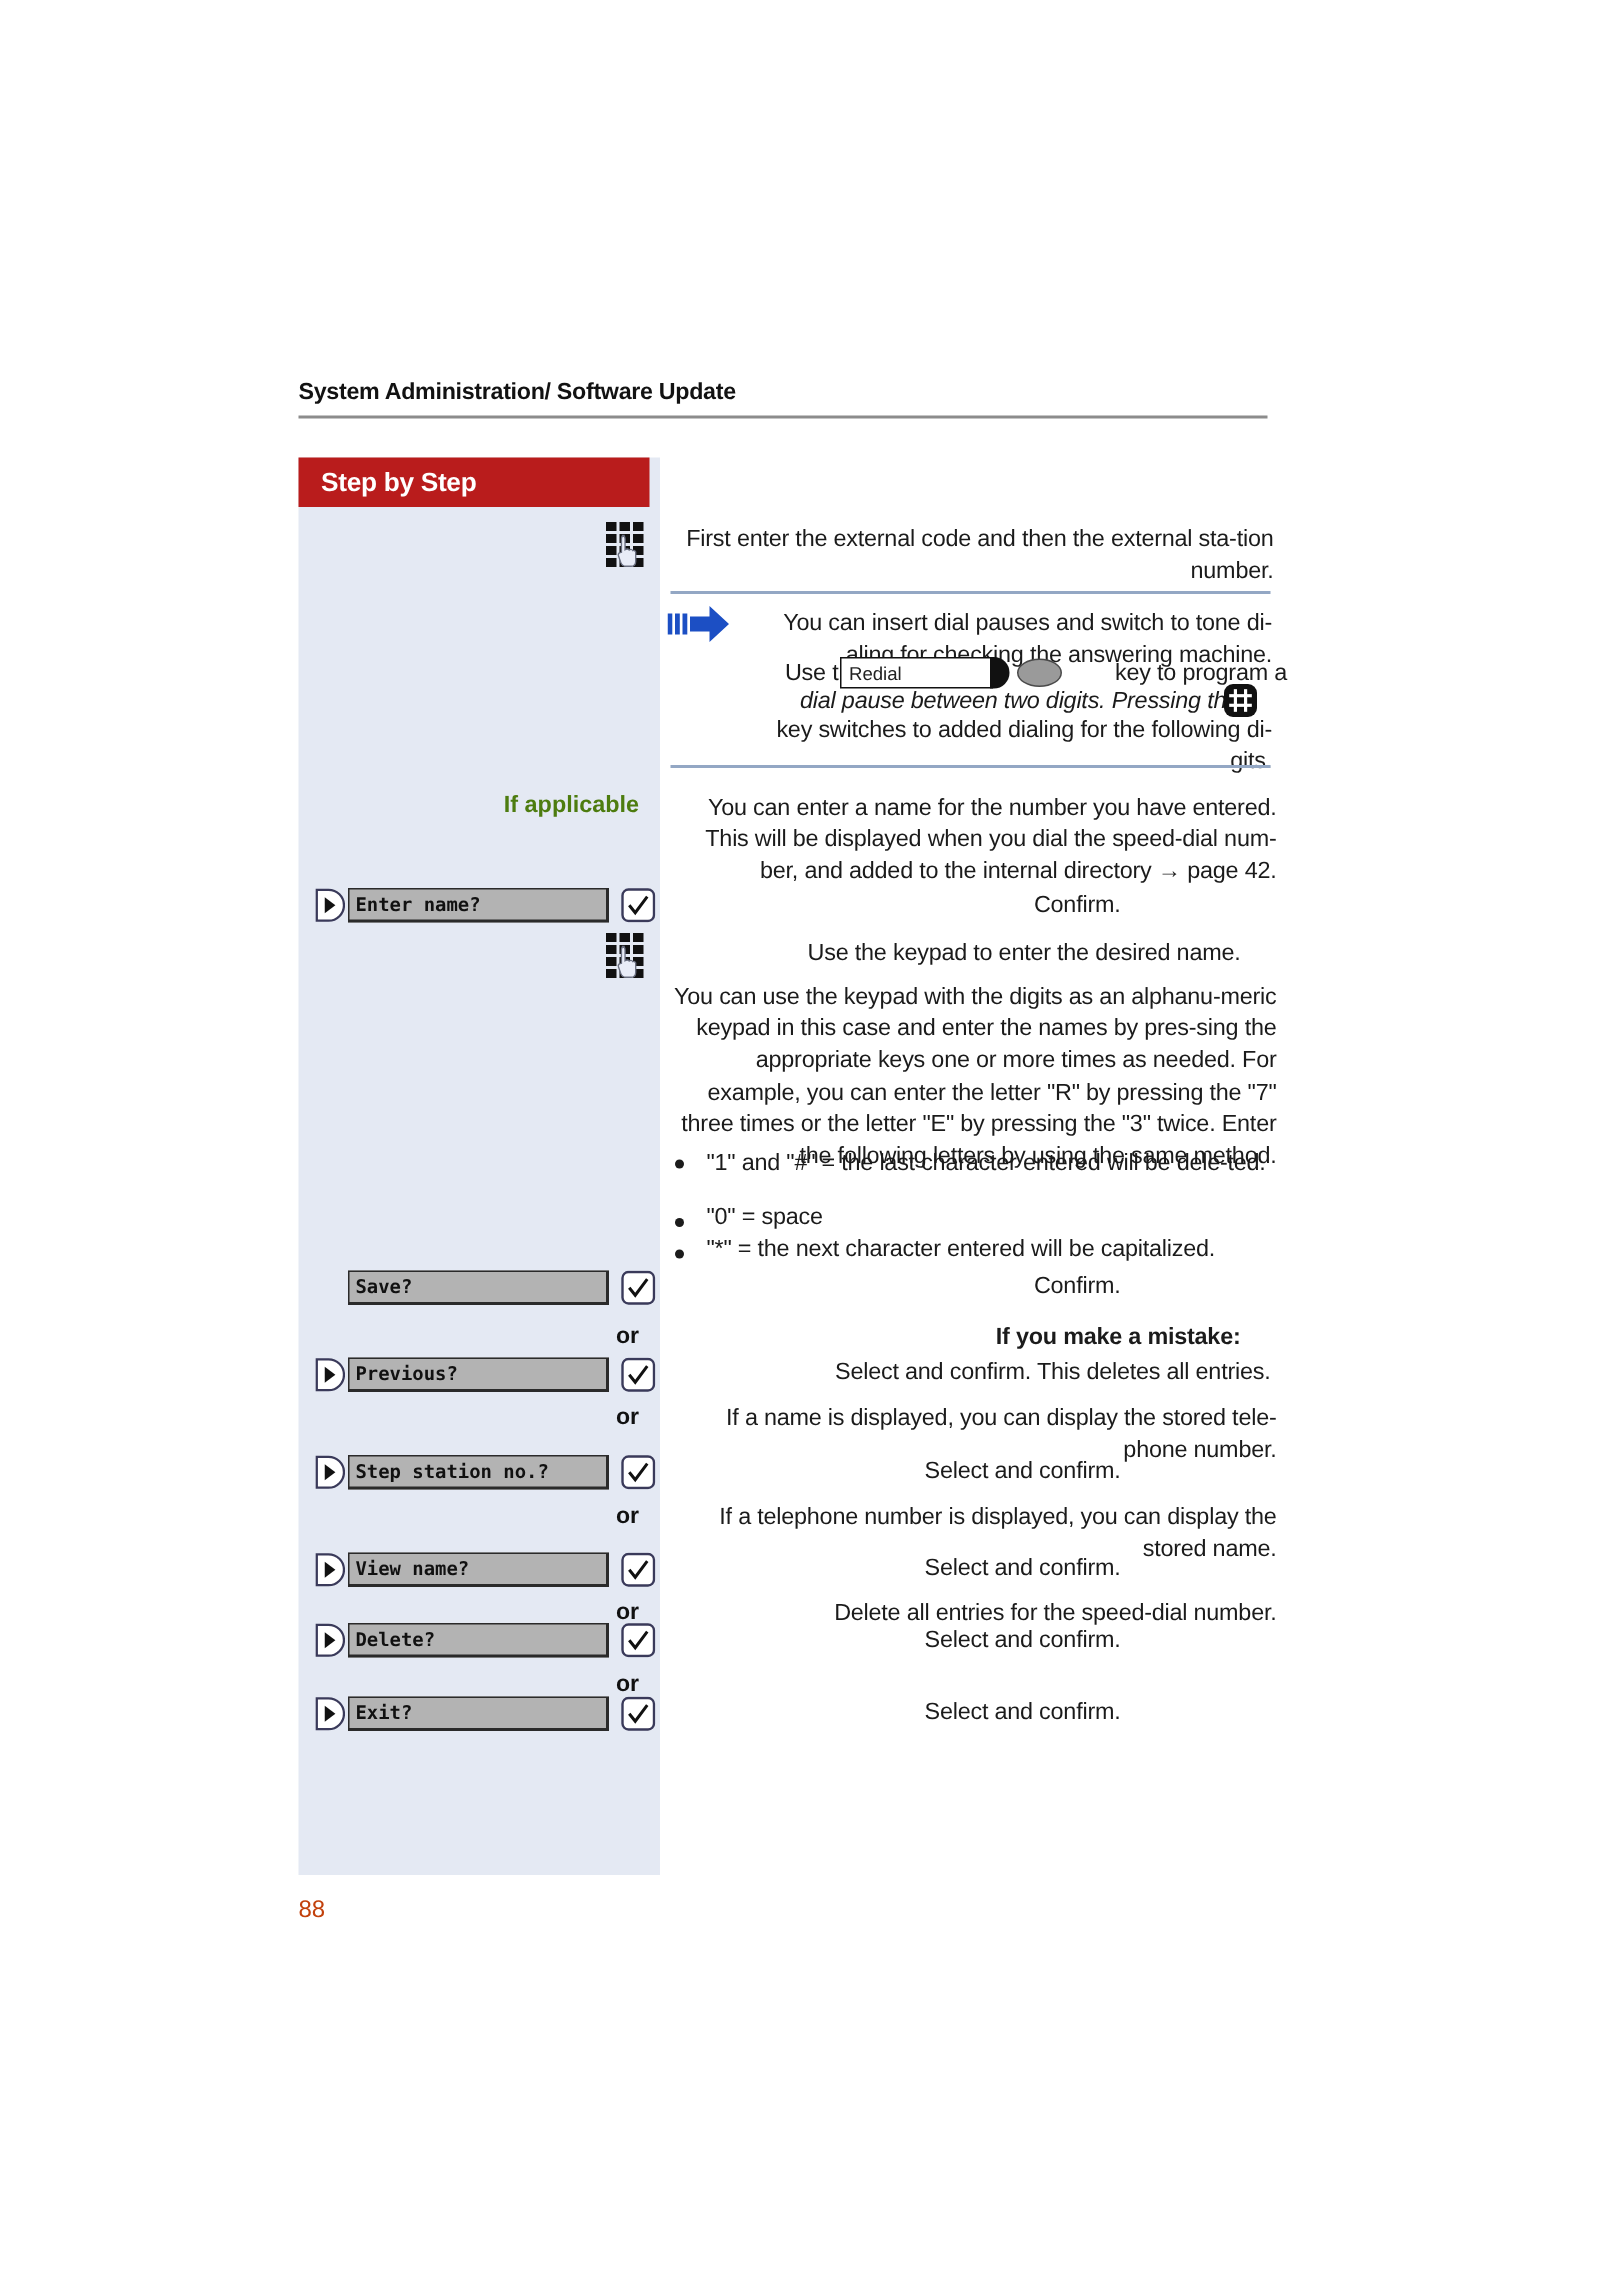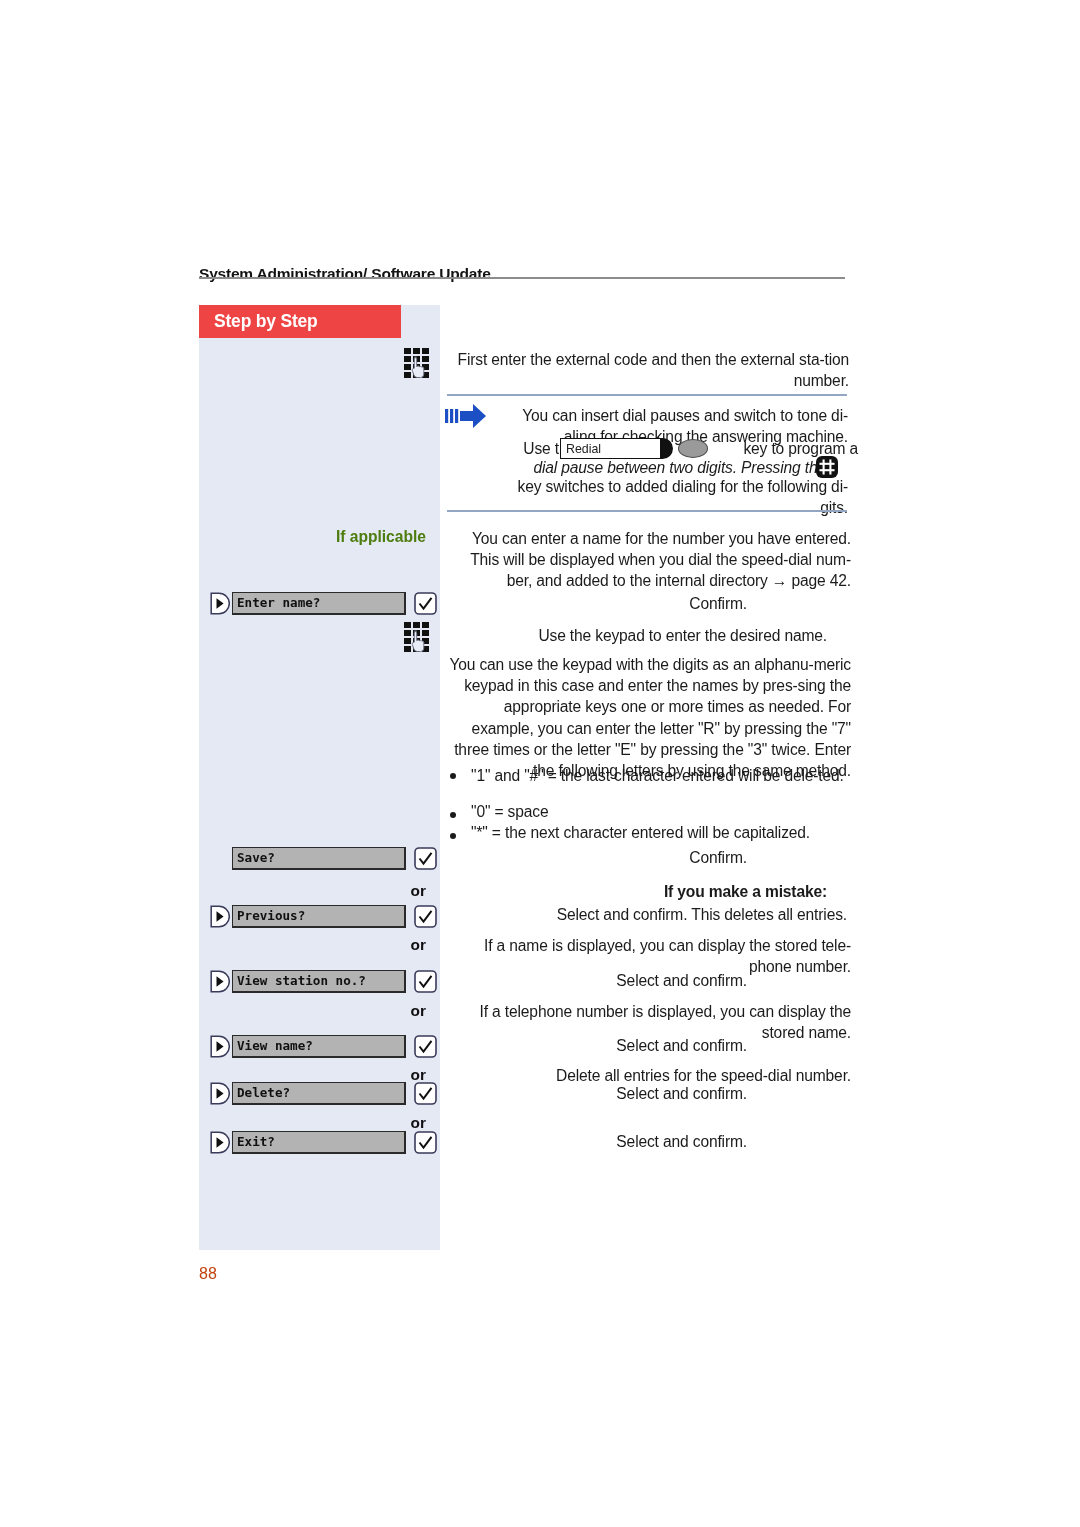--- a/index.html
+++ b/index.html
@@ -20,21 +20,21 @@
     position: absolute;
     left: 0; top: 0;
     width: 1080px;
     height: 1527px;
   }
 
   
   .runhead {
     position: absolute;
     left: 199px;
-    top: 265px;
+    top: 253px;
     font-size: 15.5px;
     font-weight: bold;
     letter-spacing: -0.2px;
     color: #121212;
     white-space: nowrap;
   }
   .runhead-rule {
     position: absolute;
     left: 199px;
     top: 277px;
@@ -49,23 +49,23 @@
     left: 199px;
     top: 305px;
     width: 241px;
     height: 945px;
     background: #e4e9f3;
   }
   .sidebar-banner {
     position: absolute;
     left: 199px;
     top: 305px;
-    width: 202px;
+    width: 234px;
     height: 33px;
-    background: #ef4444;
+    background: #b91c1c;
   }
   .sidebar-banner-label {
     position: absolute;
     left: 15px;
     top: 6px;
     font-size: 17.5px;
     font-weight: bold;
     color: #ffffff;
     letter-spacing: -0.2px;
     white-space: nowrap;
@@ -425,21 +425,21 @@
   <div class="body-text" style="left:447px; top:935px; width:404px;">If a name is displayed, you can display the stored tele-phone number.</div>
 
   <div class="dkey-row" style="top:970px;">
     <div class="dkey-marker">
       <svg width="20" height="23" viewBox="0 0 20 23" xmlns="http://www.w3.org/2000/svg">
         <path d="M1.2 1.2 L9 1.2 a10.3 10.3 0 0 1 0 20.6 L1.2 21.8 Z" fill="#ffffff" stroke="#3a3a5a" stroke-width="1.5"></path>
         <path d="M6.5 6.2 L13.6 11.5 L6.5 16.8 Z" fill="#111111"></path>
       </svg>
     </div>
     <div class="dkey-field">
-      <div class="dkey-text">View station no.?</div>
+      <div class="dkey-text">Step station no.?</div>
     </div>
     <div class="dkey-confirm">
       <svg width="23" height="23" viewBox="0 0 23 23" xmlns="http://www.w3.org/2000/svg">
         <rect x="1" y="1" width="21" height="21" rx="4" ry="4" fill="#ffffff" stroke="#3a3a5a" stroke-width="1.6"></rect>
         <path d="M5.5 11.5 L9.5 16.5 L17.5 5.8" fill="none" stroke="#111111" stroke-width="2"></path>
       </svg>
     </div>
   </div>
   <div class="body-text" style="left:447px; top:970px; width:300px;">Select and confirm.</div>
 

